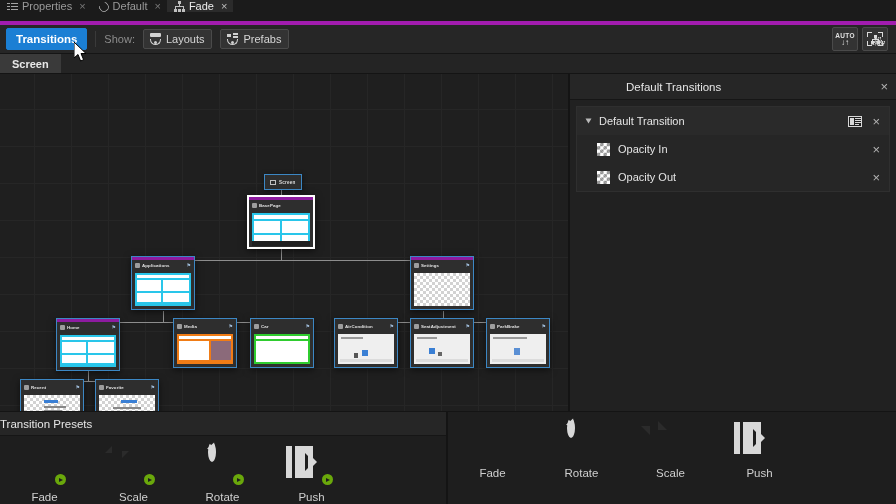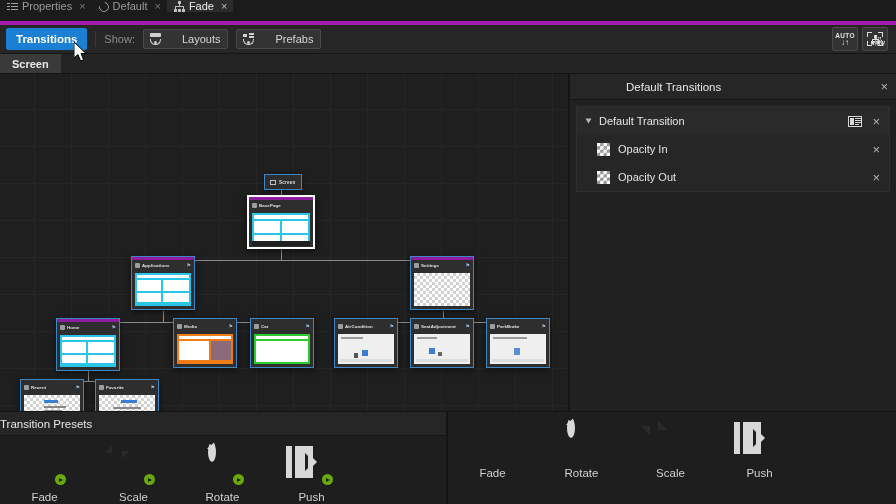--- a/index.html
+++ b/index.html
@@ -42,21 +42,21 @@
   .ic-pages s.d1{top:5px;left:1px;width:1px;height:3px;}
   .ic-pages s.d2{top:5px;left:9px;width:1px;height:3px;}
 
   
   .toolbar{height:28px;background:#262626;display:flex;align-items:center;
     padding:0 6px;gap:8px;border-bottom:1px solid #151515;}
   .btn-blue{background:#1b7fd4;color:#fff;font-size:11.5px;font-weight:bold;
     padding:4px 9px;border-radius:2px;cursor:pointer;border:1px solid #1b7fd4;}
   .sep{width:1px;height:16px;background:#3a3a3a;}
   .showlbl{color:#8d8d8d;font-size:11px;}
-  .tbtn{display:flex;align-items:center;gap:20px;background:#333;border:1px solid #4a4a4a;
+  .tbtn{display:flex;align-items:center;gap:4px;background:#333;border:1px solid #4a4a4a;
     border-radius:2px;padding:3px 7px 3px 5px;color:#d6d6d6;font-size:11px;cursor:pointer;}
   .eye{position:relative;width:13px;height:12px;}
   .eye .lid{position:absolute;left:1px;top:6px;width:11px;height:6px;border:1.3px solid #d0d0d0;
     border-top:none;border-radius:0 0 7px 7px;box-sizing:border-box;}
   .eye .pup{position:absolute;left:5px;top:8px;width:3px;height:3px;border-radius:50%;background:#d0d0d0;}
   .eye .bar{position:absolute;left:1px;top:0;width:11px;height:4px;background:#d0d0d0;border-radius:1px;}
   .eye .bar2{position:absolute;left:1px;top:1px;width:4px;height:3px;background:#d0d0d0;}
   .eye .bar3{position:absolute;left:7px;top:0px;width:5px;height:2px;background:#d0d0d0;}
   .eye .bar4{position:absolute;left:7px;top:3px;width:5px;height:2px;background:#d0d0d0;}
   .tb-right{margin-left:auto;display:flex;gap:4px;align-items:center;padding-right:2px;}

